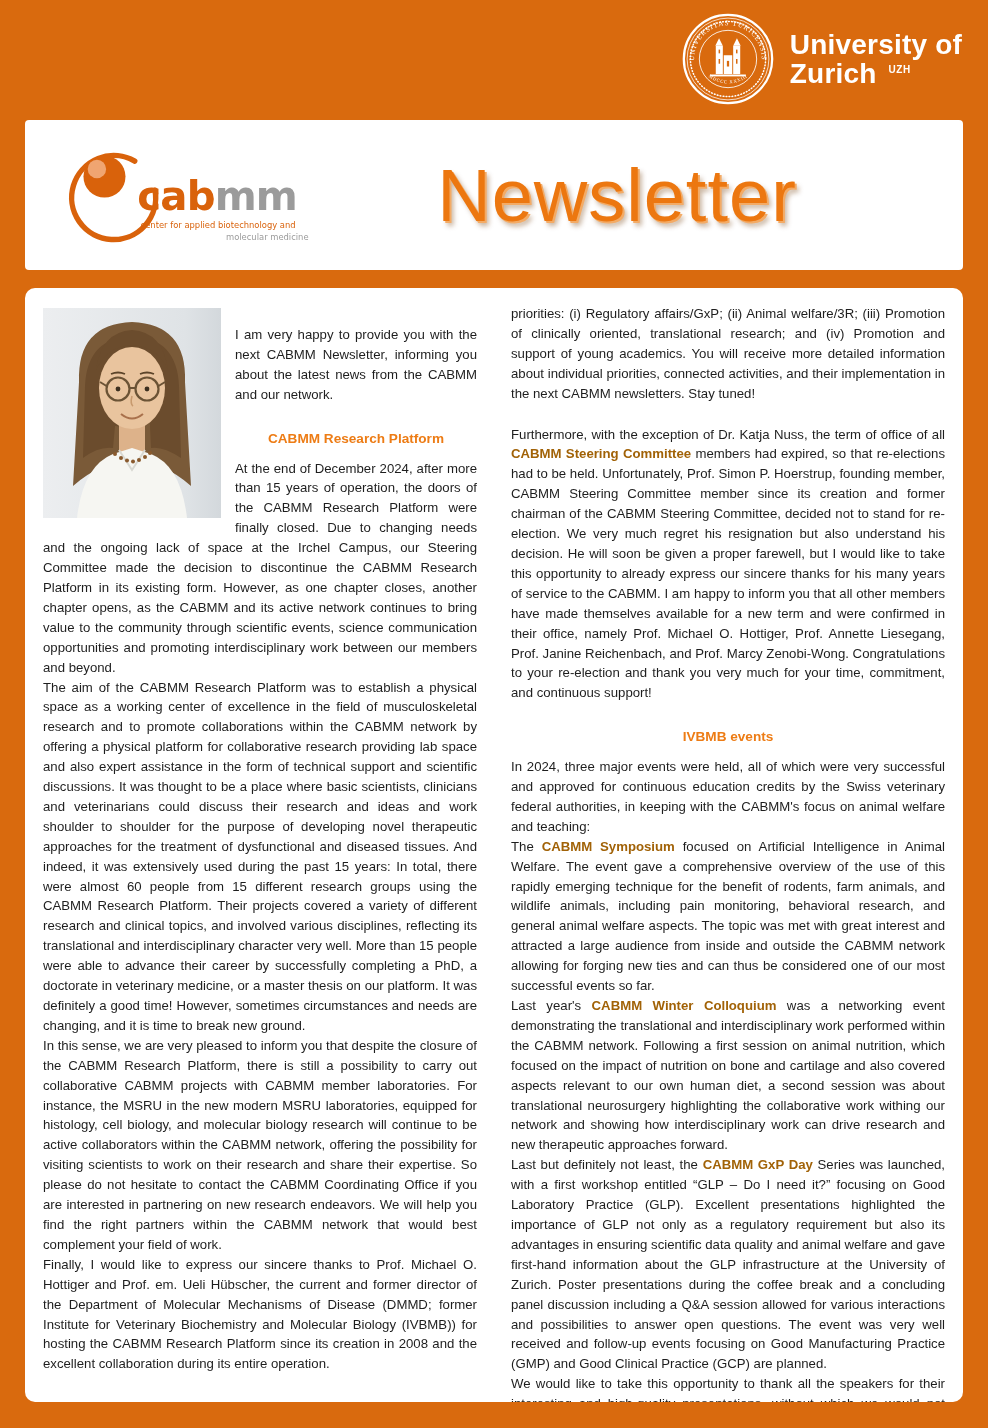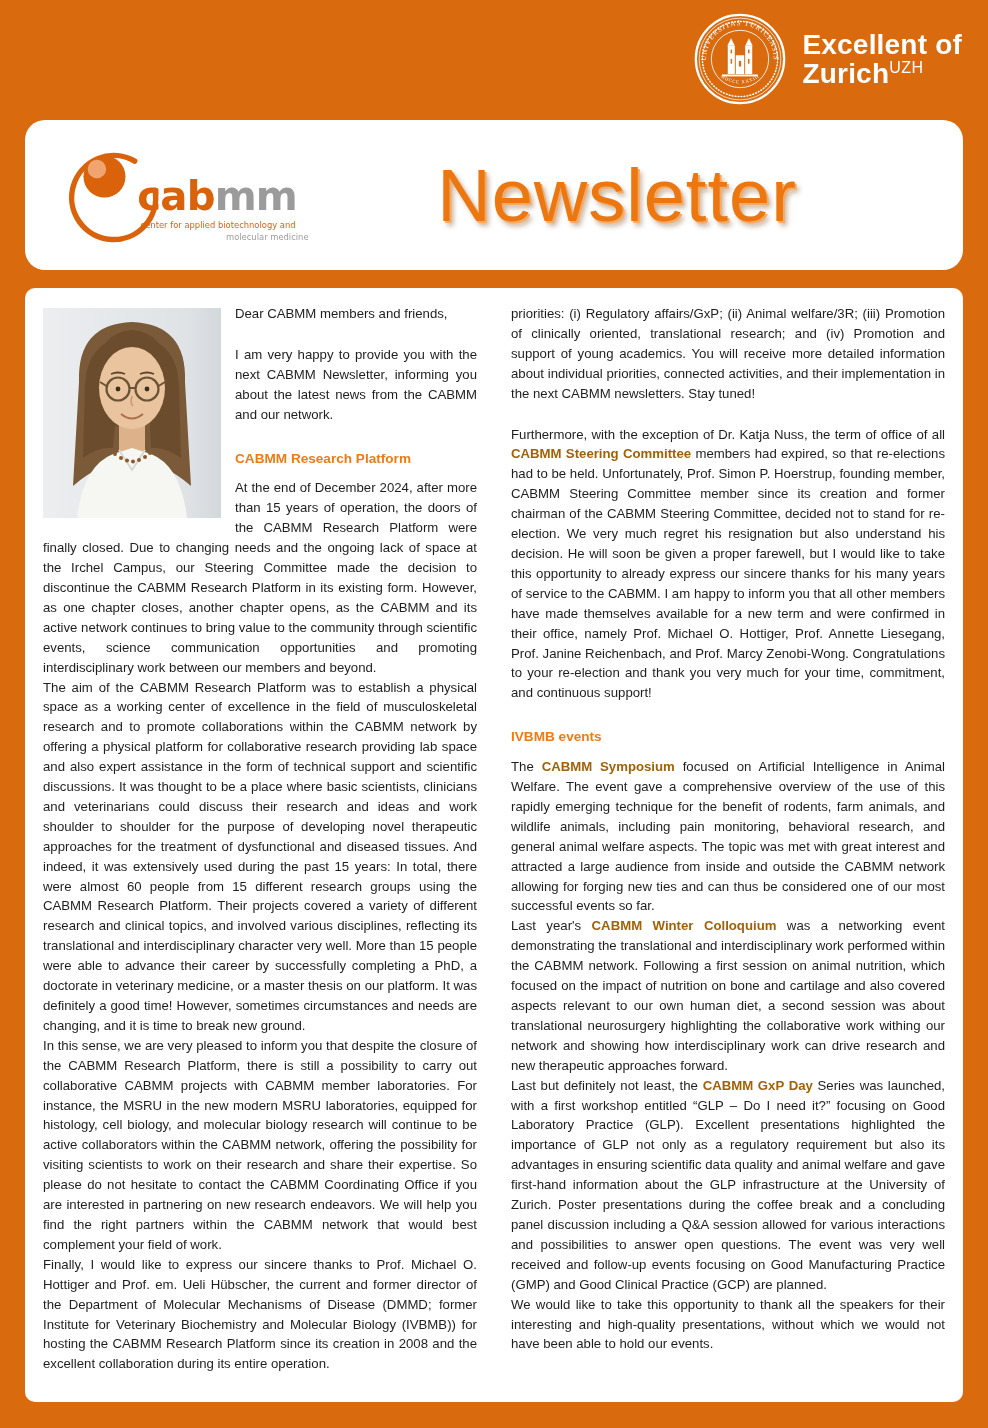--- a/index.html
+++ b/index.html
@@ -7,24 +7,24 @@
     position:relative; width:988px; height:1428px; margin:0 auto;
     background:#D96A0E; overflow:hidden;
     font-family:"Liberation Sans", sans-serif;
   }
   
   .topbar { height:120px; position:relative; }
   .uzh { position:absolute; top:12px; right:26px; display:flex; align-items:center; gap:15px; color:#fff; }
   .seal { width:94px; height:94px; display:block; }
   .uzh-word { line-height:1.04; font-weight:bold; letter-spacing:.2px; }
   .uzh-line { font-size:28px; }
-  .uzh-line sup { font-size:16px; font-weight:normal; letter-spacing:.5px; }
+  .uzh-line sup { font-size:10px; font-weight:bold; letter-spacing:.5px;margin-left:12px; }
   
   .masthead {
-    margin:0 25px; height:150px; background:#fff; border-radius:20px;
+    margin:0 25px; height:150px; background:#fff; border-radius:4px;
     display:flex; align-items:center; position:relative;
   }
   .cabmm-logo { margin-left:40px; width:252px; flex:none; }
   .cabmm-logo svg { display:block; width:100%; }
   .title {
     flex:1; text-align:center; margin:0; padding-right:46px;
     font-family:"Liberation Sans", sans-serif; font-weight:normal;
     font-size:74px; letter-spacing:1px; color:#EC7710;
     text-shadow: 2px 2px 0 #f3ab66, 4px 5px 5px rgba(110,55,0,.38);
   }
@@ -36,21 +36,21 @@
     color:#1e1e1e; font-size:13.2px; line-height:19.9px; text-align:justify;
   }
   .col { flex:1; min-width:0; }
   .portrait {
     float:left; width:178px; height:210px; margin:4px 14px 6px 0; padding:0;
     background:#e8ebee; overflow:hidden;
   }
   .portrait svg { display:block; width:100%; height:100%; }
   .heading {
     color:#ED7C15; font-size:13.6px; font-weight:bold;
-    margin:24px 0 10px; text-align:left;
+    margin:24px 0 10px; text-align:center;
   }
   .para { margin:0; }
   .para.gap { margin-top:21px; }
   .accent { color:#a16207; font-weight:bold; }
 </style>
 </head>
 <body>
 
 <div class="page">
 
@@ -80,21 +80,21 @@
           <rect x="45.5" y="46" width="9" height="20"></rect>
           <rect x="31" y="66.5" width="38" height="2"></rect>
           <rect x="40" y="40" width="1.6" height="4" fill="#D96A0E"></rect>
           <rect x="58.5" y="40" width="1.6" height="4" fill="#D96A0E"></rect>
           <rect x="40" y="50" width="1.6" height="5" fill="#D96A0E"></rect>
           <rect x="58.5" y="50" width="1.6" height="5" fill="#D96A0E"></rect>
           <rect x="48.8" y="52" width="2.4" height="6" fill="#D96A0E"></rect>
         </g>
       </svg>
       <div class="uzh-word">
-        <div class="uzh-line">Excellent of</div>
+        <div class="uzh-line">University of</div>
         <div class="uzh-line"><span>Zurich</span><sup>UZH</sup></div>
       </div>
     </div>
   </header>
 
   <section class="masthead">
     <div class="cabmm-logo">
       <svg viewBox="0 0 300 125">
         <path d="M107.2,56.3 A50,50 0 1 1 83,21.7" fill="none" stroke="#D9620B" stroke-width="6.5" stroke-linecap="round"></path>
         <circle cx="47" cy="40" r="25" fill="#D9620B"></circle>
@@ -152,32 +152,32 @@
             <circle cx="72" cy="146" r="2"></circle>
               <circle cx="78" cy="150" r="2"></circle>
               <circle cx="84" cy="152.5" r="2"></circle>
             <circle cx="90" cy="153.5" r="2"></circle>
               <circle cx="96" cy="152" r="2"></circle>
               <circle cx="102" cy="149" r="2"></circle>
             <circle cx="107" cy="145" r="2"></circle>
           </g>
         </svg>
       </figure>
-    <p class="para"><span>Dear CABMM members and friends,</span></p>
         <p class="para gap"><span>I am very happy to provide you with the next CABMM Newsletter, informing you about the latest news from the CABMM and our network.</span></p>
         <h3 class="heading"><span>CABMM Research Platform</span></h3>
         <p class="para"><span>At the end of December 2024, after more than 15 years of operation, the doors of the CABMM Research Platform were finally closed. Due to changing needs and the ongoing lack of space at the Irchel Campus, our Steering Committee made the decision to discontinue the CABMM Research Platform in its existing form. However, as one chapter closes, another chapter opens, as the CABMM and its active network continues to bring value to the community through scientific events, science communication opportunities and promoting interdisciplinary work between our members and beyond.</span></p>
         <p class="para"><span>The aim of the CABMM Research Platform was to establish a physical space as a working center of excellence in the field of musculoskeletal research and to promote collaborations within the CABMM network by offering a physical platform for collaborative research providing lab space and also expert assistance in the form of technical support and scientific discussions. It was thought to be a place where basic scientists, clinicians and veterinarians could discuss their research and ideas and work shoulder to shoulder for the purpose of developing novel therapeutic approaches for the treatment of dysfunctional and diseased tissues. And indeed, it was extensively used during the past 15 years: In total, there were almost 60 people from 15 different research groups using the CABMM Research Platform. Their projects covered a variety of different research and clinical topics, and involved various disciplines, reflecting its translational and interdisciplinary character very well. More than 15 people were able to advance their career by successfully completing a PhD, a doctorate in veterinary medicine, or a master thesis on our platform. It was definitely a good time! However, sometimes circumstances and needs are changing, and it is time to break new ground.</span></p>
         <p class="para"><span>In this sense, we are very pleased to inform you that despite the closure of the CABMM Research Platform, there is still a possibility to carry out collaborative CABMM projects with CABMM member laboratories. For instance, the MSRU in the new modern MSRU laboratories, equipped for histology, cell biology, and molecular biology research will continue to be active collaborators within the CABMM network, offering the possibility for visiting scientists to work on their research and share their expertise. So please do not hesitate to contact the CABMM Coordinating Office if you are interested in partnering on new research endeavors. We will help you find the right partners within the CABMM network that would best complement your field of work.</span></p>
         <p class="para"><span>Finally, I would like to express our sincere thanks to Prof. Michael O. Hottiger and Prof. em. Ueli Hübscher, the current and former director of the Department of Molecular Mechanisms of Disease (DMMD; former Institute for Veterinary Biochemistry and Molecular Biology (IVBMB)) for hosting the CABMM Research Platform since its creation in 2008 and the excellent collaboration during its entire operation.</span></p>
       </div>
     <div class="col">
         <p class="para"><span>priorities: (i) Regulatory affairs/GxP; (ii) Animal welfare/3R; (iii) Promotion of clinically oriented, translational research; and (iv) Promotion and support of young academics. You will receive more detailed information about individual priorities, connected activities, and their implementation in the next CABMM newsletters. Stay tuned!</span></p>
         <p class="para gap"><span>Furthermore, with the exception of Dr. Katja Nuss, the term of office of all </span><span class="accent">CABMM Steering Committee</span><span> members had expired, so that re-elections had to be held. Unfortunately, Prof. Simon P. Hoerstrup, founding member, CABMM Steering Committee member since its creation and former chairman of the CABMM Steering Committee, decided not to stand for re-election. We very much regret his resignation but also understand his decision. He will soon be given a proper farewell, but I would like to take this opportunity to already express our sincere thanks for his many years of service to the CABMM. I am happy to inform you that all other members have made themselves available for a new term and were confirmed in their office, namely Prof. Michael O. Hottiger, Prof. Annette Liesegang, Prof. Janine Reichenbach, and Prof. Marcy Zenobi-Wong. Congratulations to your re-election and thank you very much for your time, commitment, and continuous support!</span></p>
         <h3 class="heading"><span>IVBMB events</span></h3>
+        <p class="para"><span>In 2024, three major events were held, all of which were very successful and approved for continuous education credits by the Swiss veterinary federal authorities, in keeping with the CABMM's focus on animal welfare and teaching:</span></p>
         <p class="para"><span>The </span><span class="accent">CABMM Symposium</span><span> focused on Artificial Intelligence in Animal Welfare. The event gave a comprehensive overview of the use of this rapidly emerging technique for the benefit of rodents, farm animals, and wildlife animals, including pain monitoring, behavioral research, and general animal welfare aspects. The topic was met with great interest and attracted a large audience from inside and outside the CABMM network allowing for forging new ties and can thus be considered one of our most successful events so far.</span></p>
         <p class="para"><span>Last year's </span><span class="accent">CABMM Winter Colloquium</span><span> was a networking event demonstrating the translational and interdisciplinary work performed within the CABMM network. Following a first session on animal nutrition, which focused on the impact of nutrition on bone and cartilage and also covered aspects relevant to our own human diet, a second session was about translational neurosurgery highlighting the collaborative work withing our network and showing how interdisciplinary work can drive research and new therapeutic approaches forward.</span></p>
         <p class="para"><span>Last but definitely not least, the </span><span class="accent">CABMM GxP Day</span><span> Series was launched, with a first workshop entitled “GLP – Do I need it?” focusing on Good Laboratory Practice (GLP). Excellent presentations highlighted the importance of GLP not only as a regulatory requirement but also its advantages in ensuring scientific data quality and animal welfare and gave first-hand information about the GLP infrastructure at the University of Zurich. Poster presentations during the coffee break and a concluding panel discussion including a Q&amp;A session allowed for various interactions and possibilities to answer open questions. The event was very well received and follow-up events focusing on Good Manufacturing Practice (GMP) and Good Clinical Practice (GCP) are planned.</span></p>
         <p class="para"><span>We would like to take this opportunity to thank all the speakers for their interesting and high-quality presentations, without which we would not have been able to hold our events.</span></p>
       </div>
   </main>
 
 </div>
 
 </body></html>

